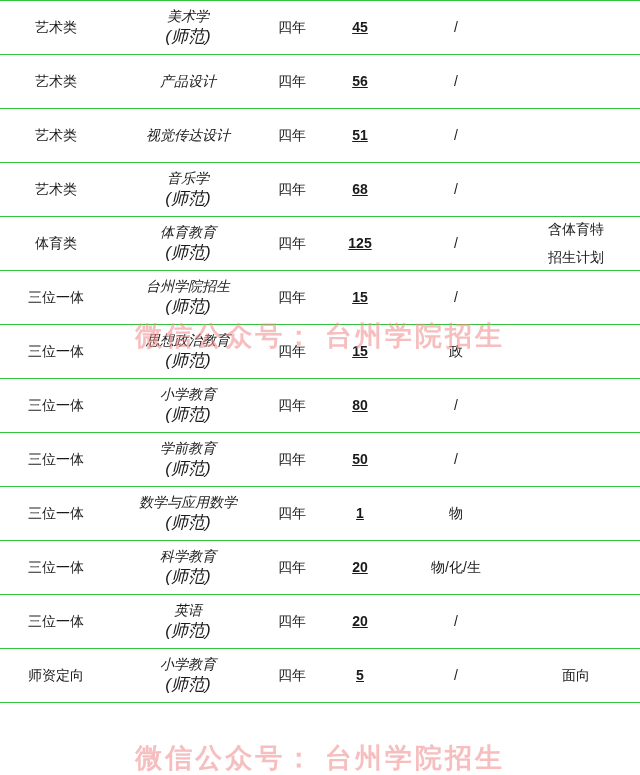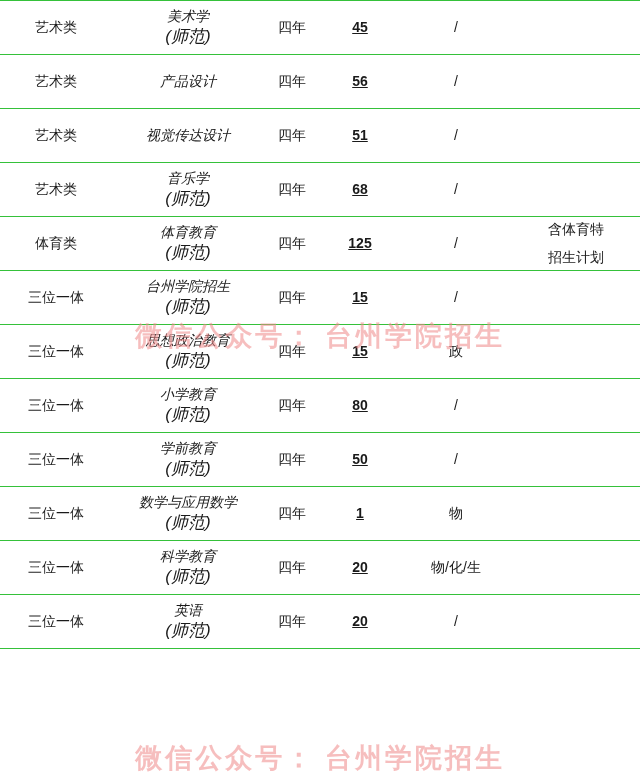--- a/index.html
+++ b/index.html
@@ -214,20 +214,31 @@
         <td class="c-major">
           <span class="major-main">英语</span>
           <span class="major-sub">(师范)</span>
         </td>
         <td class="c-years">四年</td>
         <td class="c-quota">20</td>
         <td class="c-sub">/</td>
         <td class="c-note"></td>
       </tr>
 
+      <tr class="row">
+        <td class="c-cat">师资定向</td>
+        <td class="c-major">
+          <span class="major-main">小学教育</span>
+          <span class="major-sub">(师范)</span>
+        </td>
+        <td class="c-years">四年</td>
+        <td class="c-quota">5</td>
+        <td class="c-sub">/</td>
+        <td class="c-note">面向</td>
+      </tr>
 
     </tbody>
   </table>
 
   <div class="wm wm-1">微信公众号： 台州学院招生</div>
   <div class="wm wm-2">微信公众号： 台州学院招生</div>
 
 </div>
 
 </body></html>

